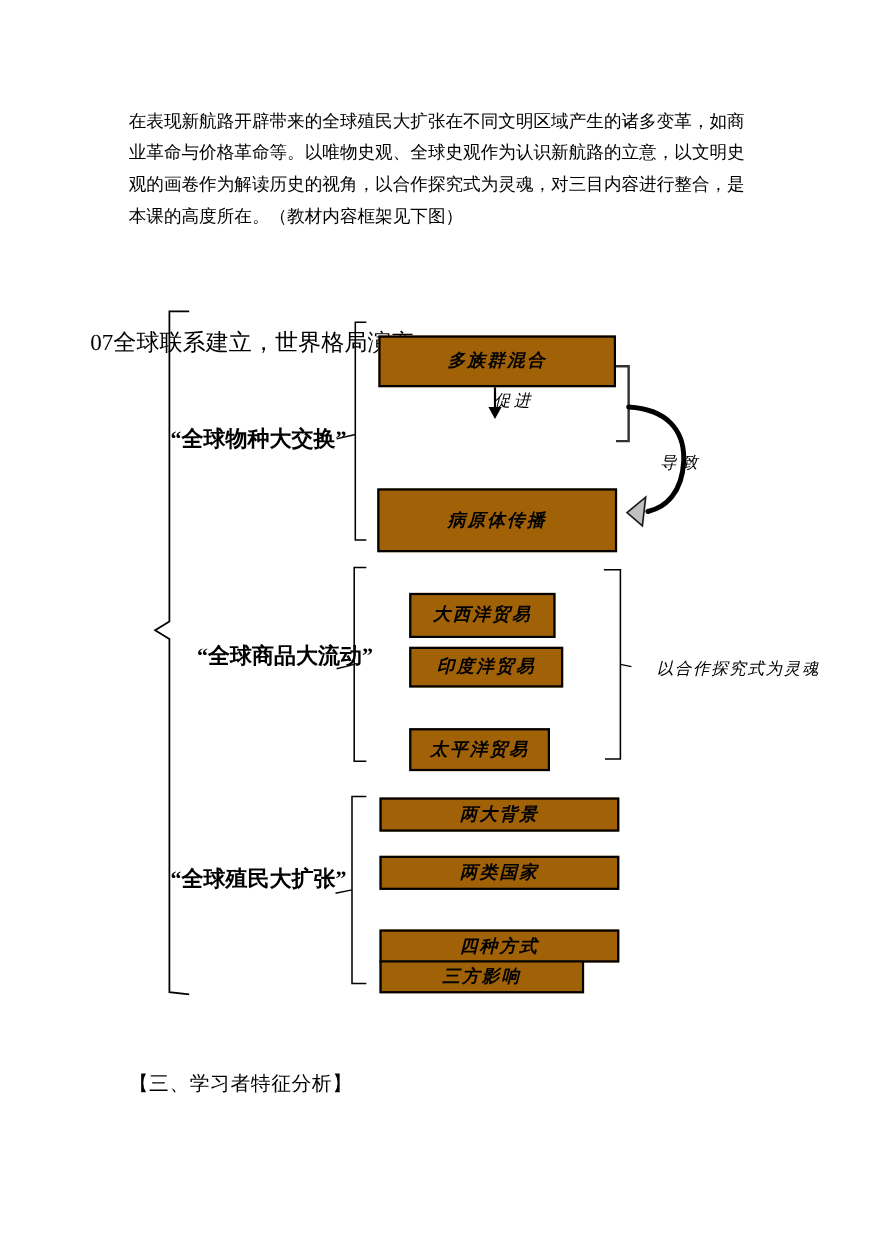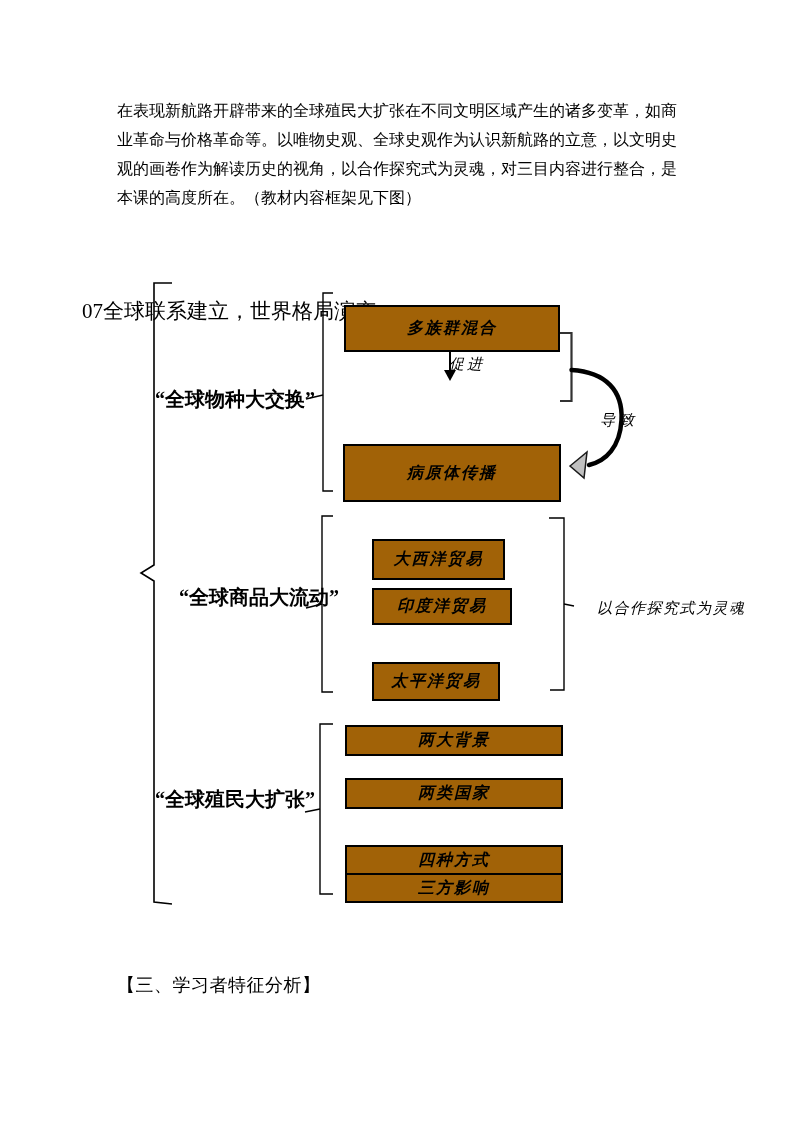--- a/index.html
+++ b/index.html
@@ -32,21 +32,21 @@
          letter-spacing:2px; box-sizing:border-box; }
   .b1  { left:344px; top:305px; width:216px; height:47px; }
   .b2  { left:342px; top:383px; width:218px; height:44px; }
   .b3  { left:343px; top:444px; width:218px; height:58px; }
   .b4  { left:372px; top:519px; width:133px; height:41px;margin-top:20px; }
   .b5  { left:372px; top:588px; width:140px; height:37px; }
   .b6  { left:372px; top:662px; width:128px; height:39px; }
   .b7  { left:345px; top:725px; width:218px; height:31px; }
   .b8  { left:345px; top:778px; width:218px; height:31px; }
   .b9  { left:345px; top:826px; width:218px; height:30px;margin-top:19px; }
-  .b10 { left:345px; top:873px; width:218px; height:30px;text-align:center; }
+  .b10 { left:345px; top:873px; width:186px; height:30px;text-align:center; }
   
   .ann { position:absolute; font-size:15px; font-style:italic; white-space:nowrap; }
   .promote { left:449px; top:355px; letter-spacing:3px; }
   .cause   { left:600px; top:411px; letter-spacing:4px; }
   .sidenote{ left:597px; top:599px; font-size:15px; letter-spacing:1.5px; }
   
   .footer-heading { position:absolute; left:117px; top:973px; font-size:18px;
         font-family:"Liberation Sans","DejaVu Sans",sans-serif;
         letter-spacing:0.5px; white-space:nowrap; }
 </style>

